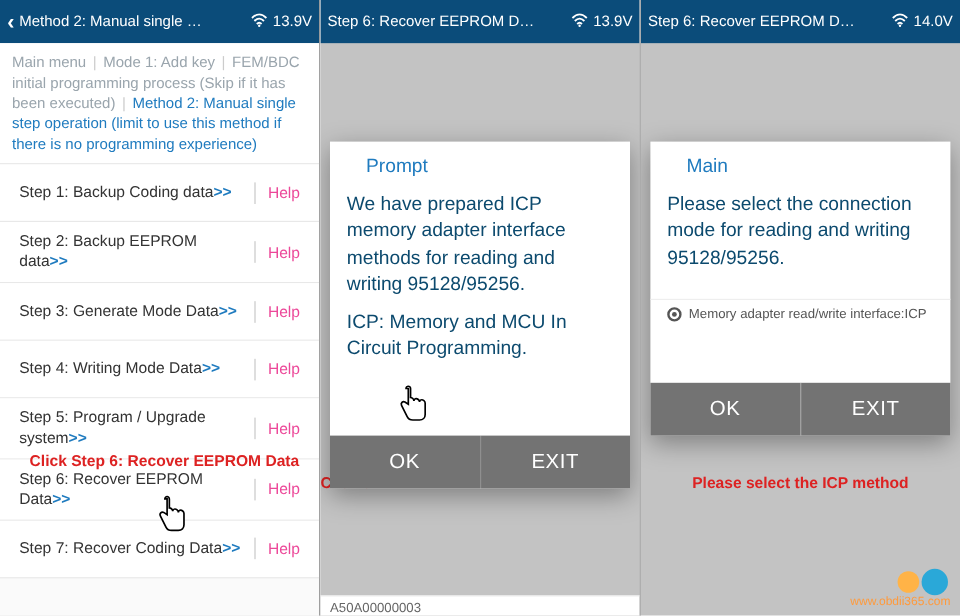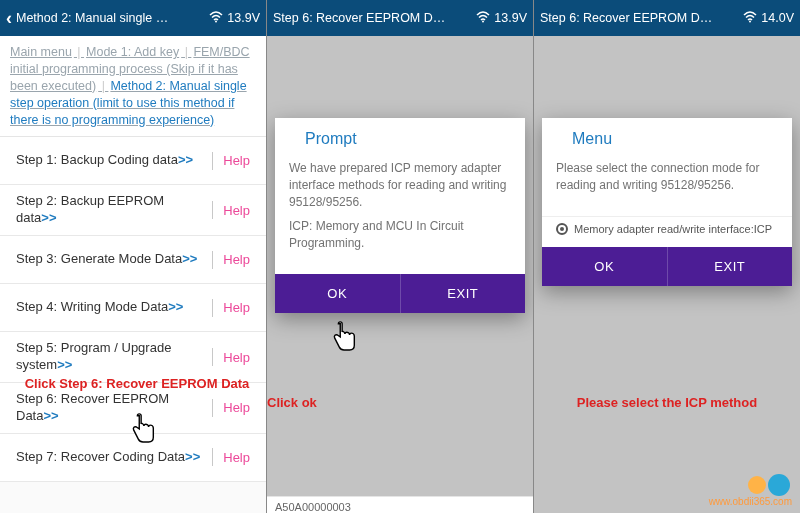--- a/index.html
+++ b/index.html
@@ -42,21 +42,20 @@
 }
 .wifi { margin: 0 4px; }
 .voltage { font-size: 12.5px; }
 .breadcrumb {
   padding: 8px 10px;
   font-size: 12.5px;
   color: #9aa5ad;
   line-height: 1.35;
   background: #fff;
   border-bottom: 1px solid #e5e5e5;
-  text-decoration: underline;
 }
 .breadcrumb .divider { color: #ccc; margin: 0 2px; }
 .breadcrumb .active { color: #1f7bbf; }
 .step-row {
   display: flex;
   align-items: center;
   padding: 8px 16px;
   border-bottom: 1px solid #e8e8e8;
   background: #fff;
   font-size: 13px;
@@ -100,22 +99,22 @@
   box-shadow: 0 6px 20px rgba(0,0,0,0.35);
   z-index: 10;
 }
 .dialog-title {
   color: #1f7bbf;
   font-size: 16px;
   padding: 12px 30px 8px;
 }
 .dialog-body {
   padding: 4px 14px 14px;
-  font-size: 12px;
-  color: #737373;
+  font-size: 16px;
+  color: #0c4a6e;
   line-height: 1.4;
 }
 .dialog-body p { margin-bottom: 8px; }
 .radio-row {
   display: flex;
   align-items: center;
   font-size: 11px;
   color: #555;
   padding: 6px 14px 12px;
   border-top: 1px solid #eee;
@@ -132,26 +131,27 @@
 .radio-dot::after {
   content: '';
   position: absolute;
   inset: 2px;
   border-radius: 50%;
   background: #555;
 }
 .dialog-buttons { display: flex; }
 .dialog-btn {
   flex: 1;
-  background: #4c1d95;
+  background: #737373;
   color: #fff;
   text-align: center;
   padding: 12px 0;
-  font-size: 13px;
+  font-size: 17px;
   letter-spacing: 0.5px;
+  margin-top: 39px;
 }
 .dialog-btn + .dialog-btn { border-left: 1px solid rgba(255,255,255,0.2); }
 .bottom-serial {
   position: absolute;
   bottom: 0;
   left: 0;
   right: 0;
   font-size: 11px;
   color: #666;
   padding: 4px 0 0 8px;
@@ -295,21 +295,21 @@
             <path d="M3 6.5 Q7 2.5 11 6.5" stroke="#fff" stroke-width="1.5" fill="none"></path>
             <path d="M5 9 Q7 7 9 9" stroke="#fff" stroke-width="1.5" fill="none"></path>
             <circle cx="7" cy="10.5" r="1" fill="#fff"></circle>
           </svg>
       </span>
       <span class="voltage">14.0V</span>
     </div>
     <div class="right-bg"></div>
 
     <div class="dialog">
-      <div class="dialog-title">Menu</div>
+      <div class="dialog-title">Main</div>
       <div class="dialog-body">
         <p>Please select the connection mode for reading and writing 95128/95256.</p>
       </div>
       <div class="radio-row">
         <span class="radio-dot"></span>
         <span>Memory adapter read/write interface:ICP</span>
       </div>
       <div class="dialog-buttons">
         <div class="dialog-btn">OK</div>
         <div class="dialog-btn">EXIT</div>

